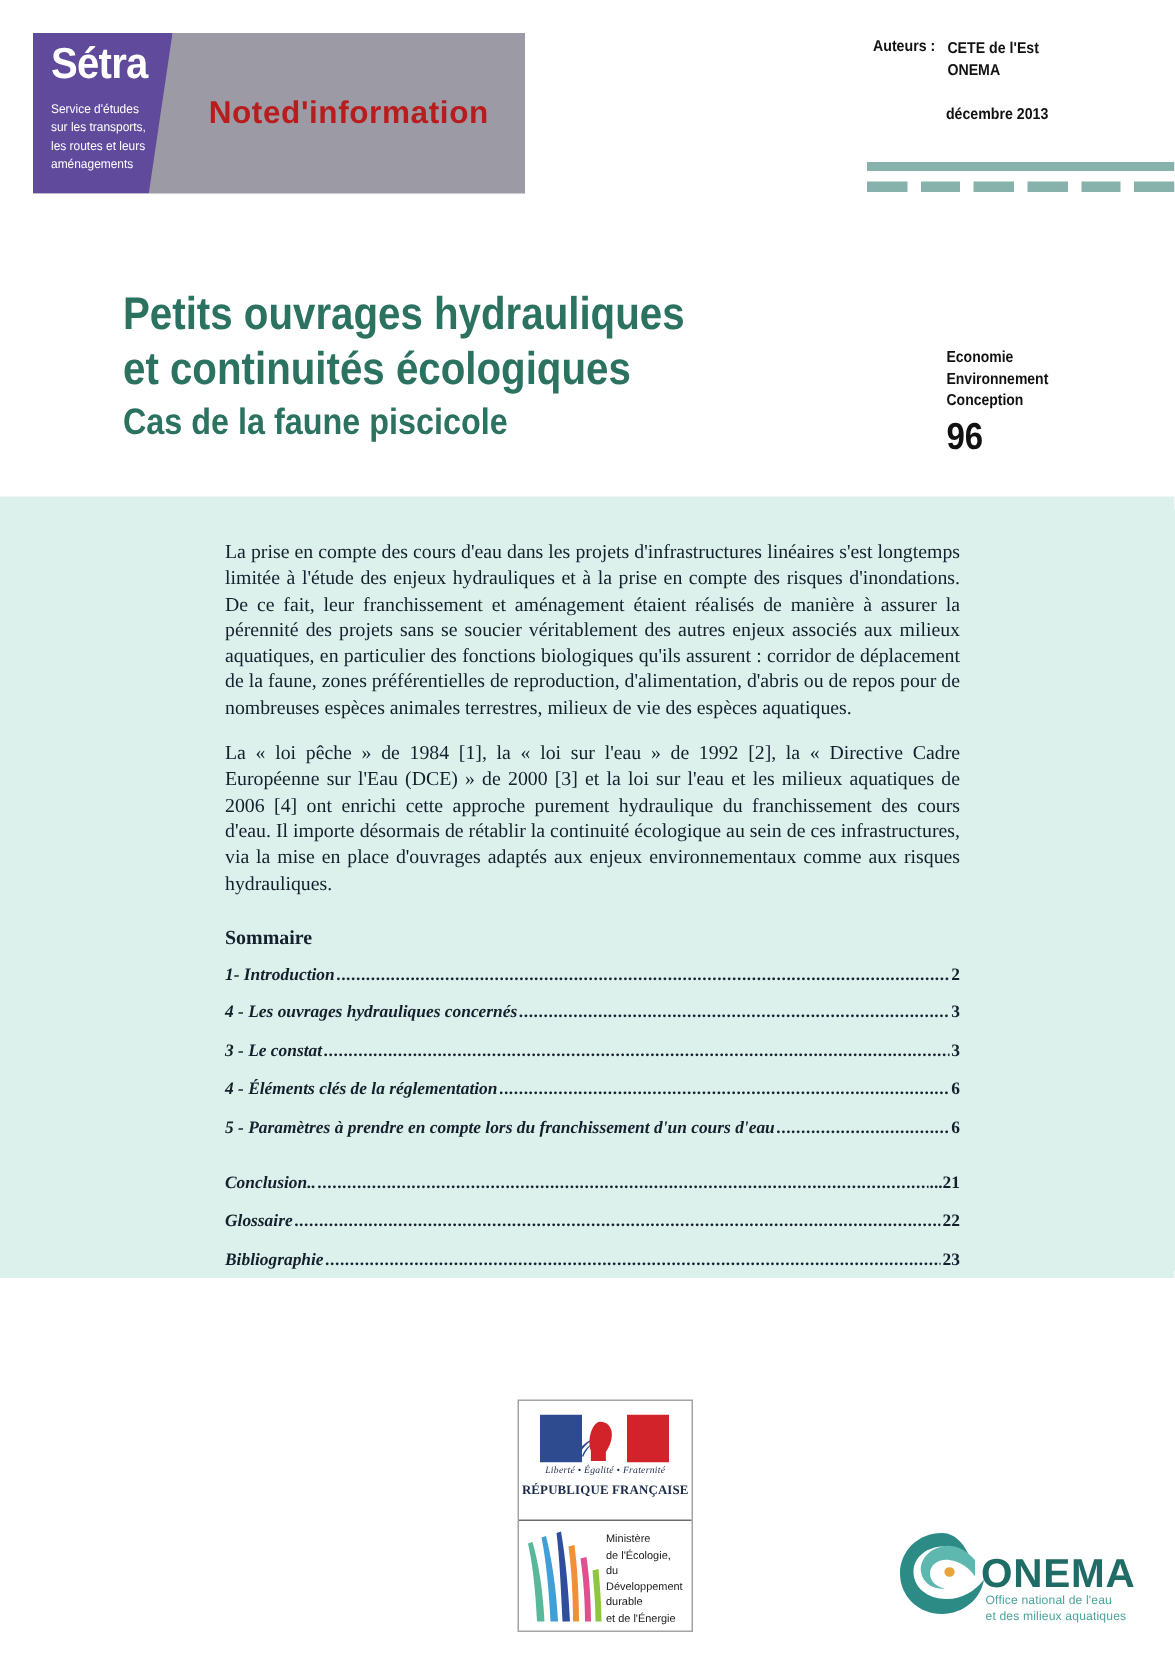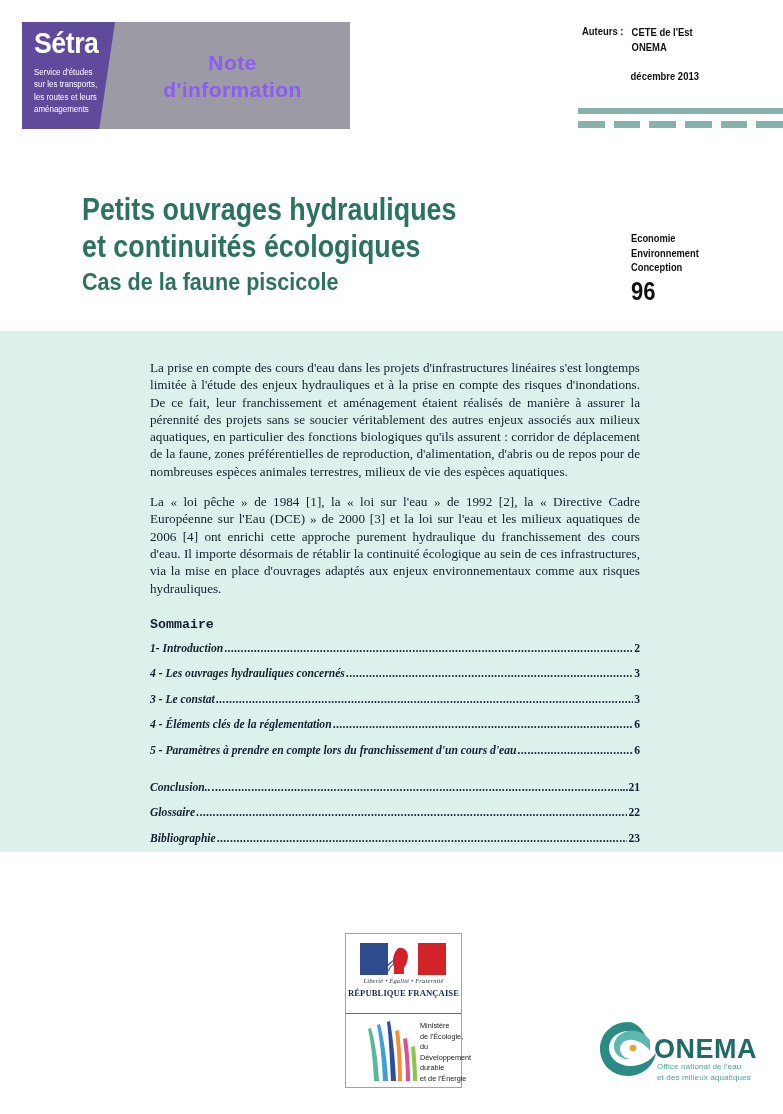--- a/index.html
+++ b/index.html
@@ -57,24 +57,24 @@
     font-size: 8.4px;
     line-height: 12.4px;
     transform: scaleX(0.95);
     transform-origin: left top;
   }
   #note-title {
     position: absolute;
     left: 93px; top: 0;
     width: 235px; height: 107px;
     display: flex;
-    flex-direction: column;
+    flex-direction: row;
     align-items: center;
     justify-content: center;
-    color: #8b5cf6;
+    color: #b91c1c;
     font-family: "Liberation Sans", sans-serif;
     font-weight: bold;
     font-size: 21px;
     line-height: 27px;
     letter-spacing: 0.4px;
   }
 
   
   #authors-block {
     position: absolute;
@@ -178,21 +178,21 @@
   .body-par {
     text-align: justify;
     font-size: 13.2px;
     line-height: 17.3px;
     color: #14202b;
     margin: 0 0 13px 0;
   }
 
   
   #sommaire-heading {
-    font-family: Liberation Mono, monospace;
+    font-family: Liberation Serif, serif;
     font-weight: bold;
     font-size: 13.3px;
     color: #14202b;
     margin: 20px 0 9px 0;
   }
   .toc-entry {
     display: flex;
     align-items: baseline;
     font-weight: bold;
     font-size: 11.6px;
@@ -264,21 +264,21 @@
     width: 115px;
     text-align: center;
     font-family: "Liberation Serif", serif;
     font-weight: bold;
     font-size: 8.6px;
     color: #1b2a4a;
     letter-spacing: 0.1px;
   }
   #ministry-zone {
     position: absolute;
-    left: 16px; top: 81px;
+    left: 0; top: 81px;
     width: 115px; height: 73px;
   }
   #ribbons {
     position: absolute;
     left: 5px; top: 5px;
     width: 52px; height: 63px;
   }
   #ministry-text {
     position: absolute;
     left: 58px; top: 6px;

